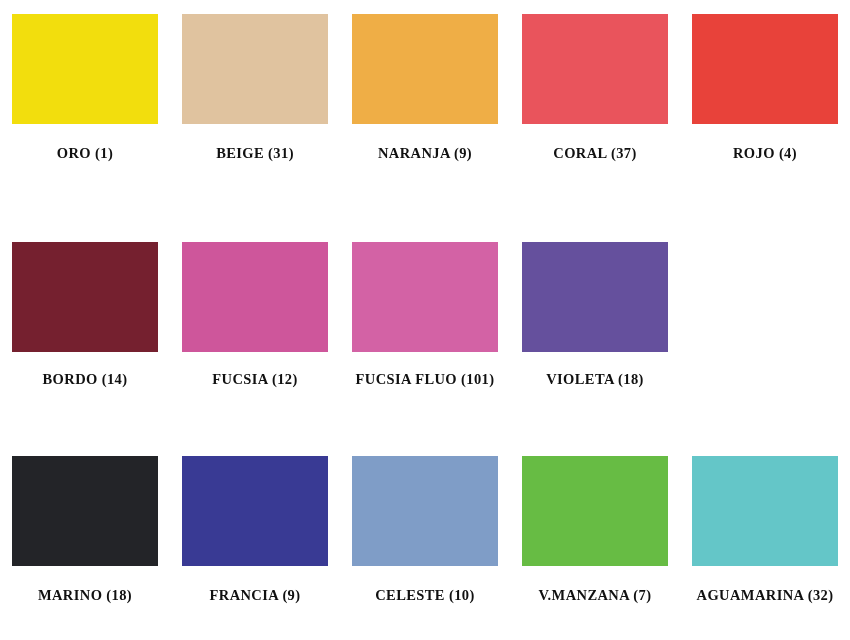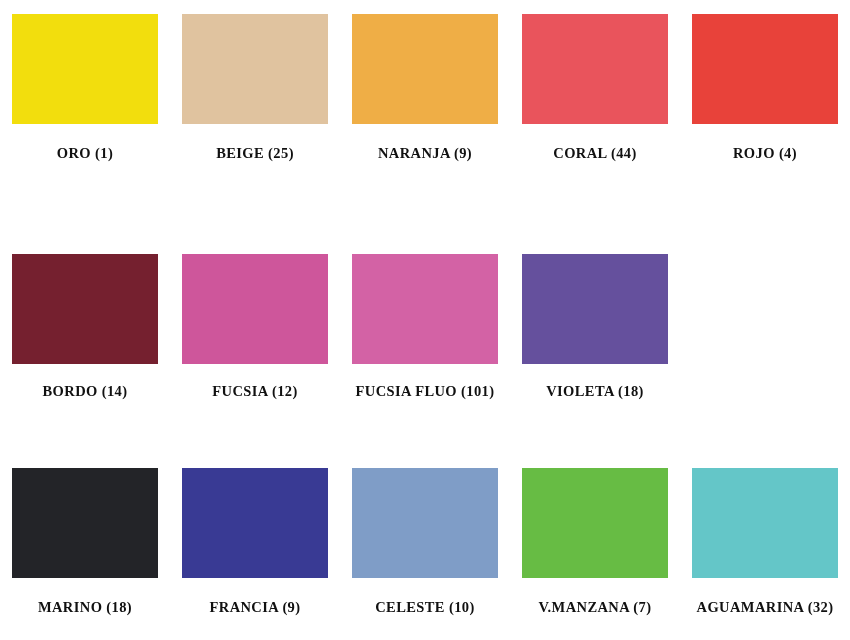--- a/index.html
+++ b/index.html
@@ -54,21 +54,21 @@
     color: #111111;
     text-align: center;
     white-space: nowrap;
     line-height: 1;
   }
 
   
   .row-1 { padding-top: 14px; }
   .row-1 .swatch-label { margin-top: 22px; }
 
-  .row-2 { padding-top: 0; margin-top: 12px; }
+  .row-2 { padding-top: 0; margin-top: 0; }
   .row-2 .swatch-chip { margin-top: 0; }
   .row-2 .swatch-label { margin-top: 20px; }
 
   .row-3 .swatch-label { margin-top: 22px; }
 
   .row-gap-1 { height: 81px; }
   .row-gap-2 { height: 70px; }
 
   
   .swatch-cell .swatch-label { position: relative; }
@@ -78,29 +78,29 @@
 
 <div id="swatch-chart">
 
   <div class="swatch-row row-1">
     <div class="swatch-cell">
       <div class="swatch-chip" style="background-color: rgb(242, 222, 13);"></div>
       <div class="swatch-label">ORO (1)</div>
     </div>
     <div class="swatch-cell">
       <div class="swatch-chip" style="background-color: rgb(224, 195, 159);"></div>
-      <div class="swatch-label">BEIGE (25)</div>
+      <div class="swatch-label">BEIGE (31)</div>
     </div>
     <div class="swatch-cell">
       <div class="swatch-chip" style="background-color: rgb(239, 174, 70);"></div>
       <div class="swatch-label">NARANJA (9)</div>
     </div>
     <div class="swatch-cell">
       <div class="swatch-chip" style="background-color: rgb(233, 84, 92);"></div>
-      <div class="swatch-label">CORAL (44)</div>
+      <div class="swatch-label">CORAL (37)</div>
     </div>
     <div class="swatch-cell">
       <div class="swatch-chip" style="background-color: rgb(232, 66, 58);"></div>
       <div class="swatch-label">ROJO (4)</div>
     </div>
   </div>
 
   <div class="row-gap-1"></div>
 
   <div class="swatch-row row-2">

